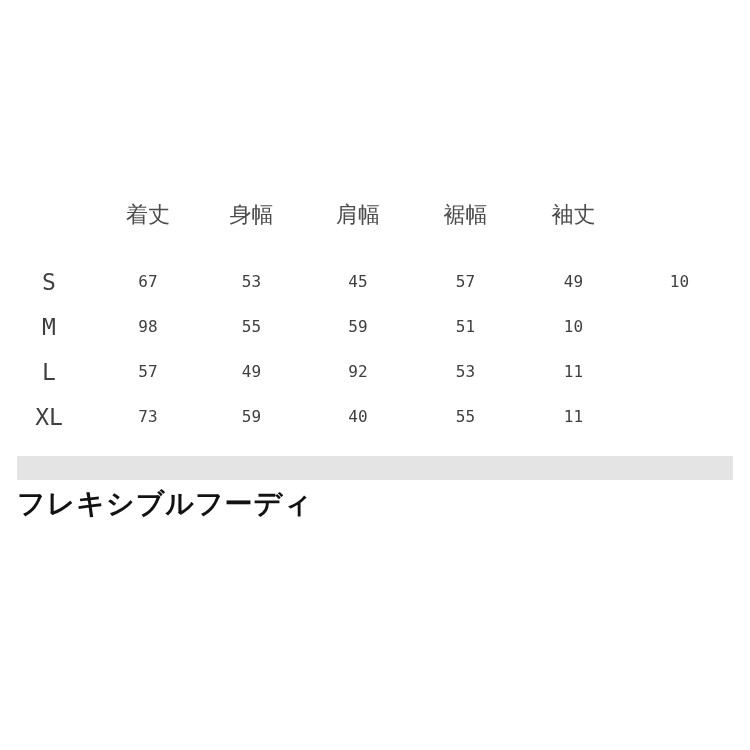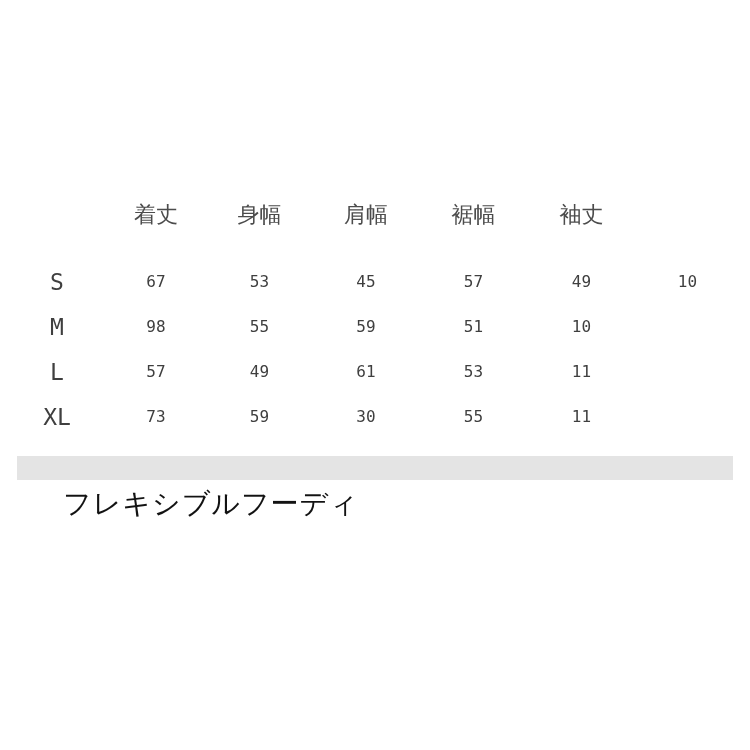--- a/index.html
+++ b/index.html
@@ -14,21 +14,20 @@
   .size-table {
     position: absolute;
     left: 0;
     top: 194px;
     width: 732px;
   }
   .row {
     display: grid;
     grid-template-columns: 98px 100px 107px 106px 109px 107px 105px;
     align-items: center;
-    margin-left: 8px;
   }
   .header-row { height: 42px; }
   .header-spacer { height: 23px; }
   .body-row { height: 45px; }
   .cell { text-align: center; }
   .head-cell {
     font-size: 22px;
     color: var(--header-text, #4c4c4c);
     font-family: "Liberation Sans", "DejaVu Sans", sans-serif;
   }
@@ -47,25 +46,24 @@
     width: 716px;
     height: 24px;
     background: var(--divider-bar, #e4e4e4);
   }
   .product-name {
     position: absolute;
     left: 17px;
     top: 487px;
     font-size: 28px;
     line-height: 34px;
-    font-weight: normal;
+    font-weight: bold;
     letter-spacing: 1px;
     color: var(--title-text, #121212);
     font-family: "Liberation Sans", "DejaVu Sans", sans-serif;
-    margin-left: 46px;
   }
   .unit-label {
     position: absolute;
     right: 14px;
     top: 523px;
     font-size: 21px;
     letter-spacing: 3px;
     color: var(--unit-text, #3b3b3b);
   }
 </style>
@@ -103,30 +101,30 @@
       <div class="cell val-cell">55</div>
       <div class="cell val-cell">59</div>
       <div class="cell val-cell">51</div>
       <div class="cell val-cell">10</div>
     </div>
 
     <div class="row body-row">
       <div class="cell size-cell">L</div>
       <div class="cell val-cell">57</div>
       <div class="cell val-cell">49</div>
-      <div class="cell val-cell">61</div>
+      <div class="cell val-cell">92</div>
       <div class="cell val-cell">53</div>
       <div class="cell val-cell">11</div>
     </div>
 
     <div class="row body-row">
       <div class="cell size-cell">XL</div>
       <div class="cell val-cell">73</div>
       <div class="cell val-cell">59</div>
-      <div class="cell val-cell">30</div>
+      <div class="cell val-cell">40</div>
       <div class="cell val-cell">55</div>
       <div class="cell val-cell">11</div>
     </div>
 
   </div>
 
   <div class="divider-bar"></div>
 
   <div class="product-name">フレキシブルフーディ</div>
 

